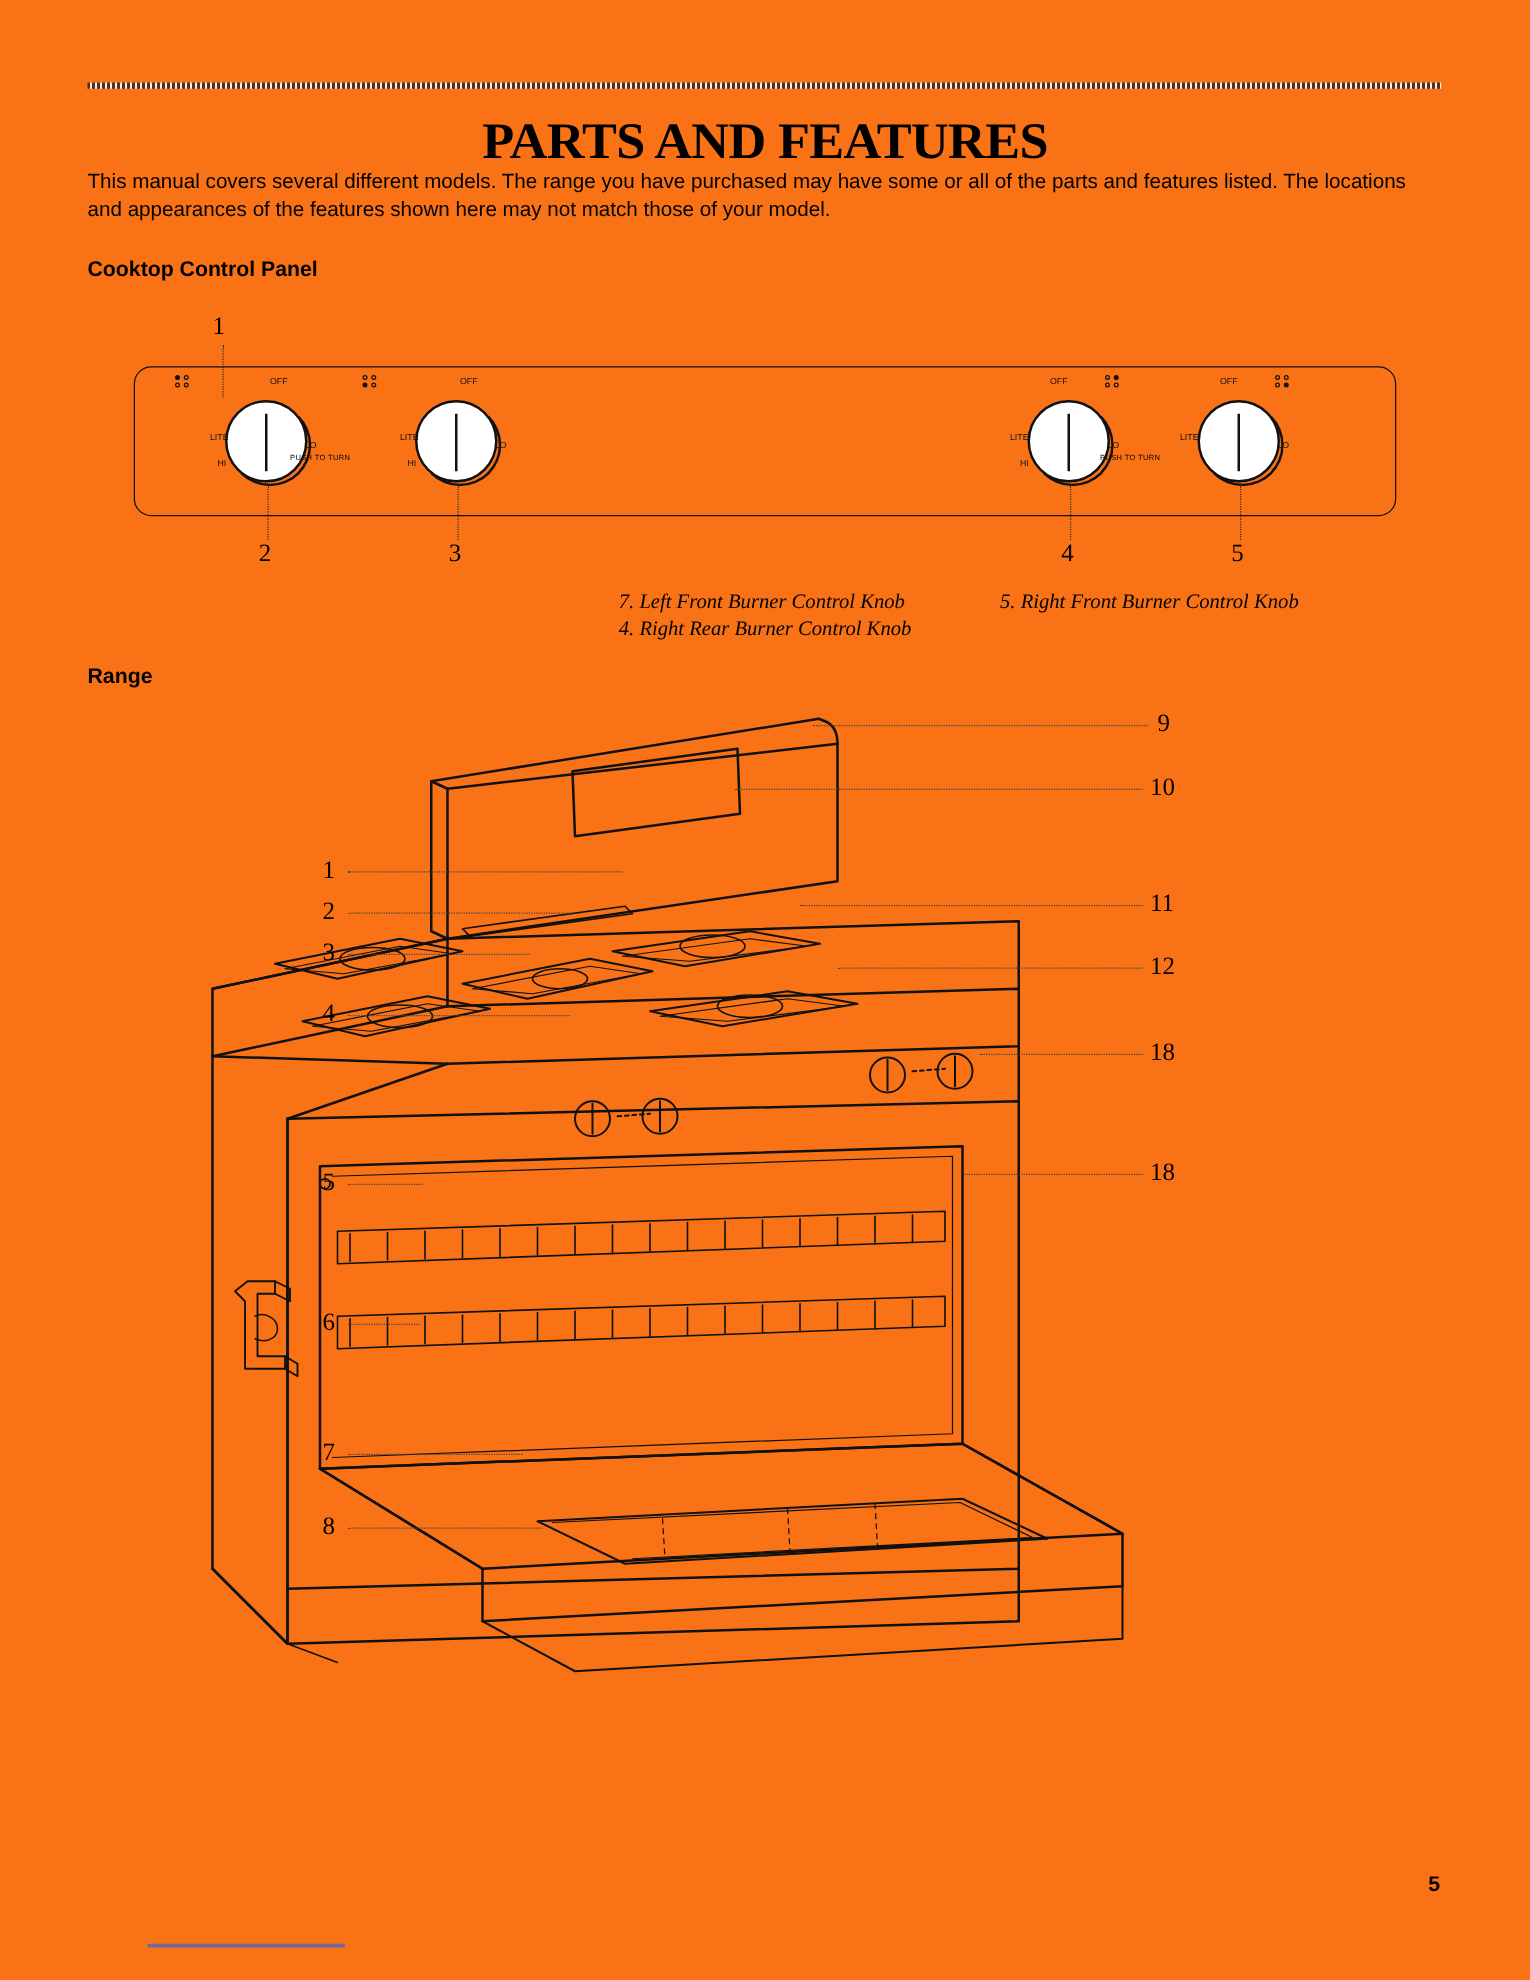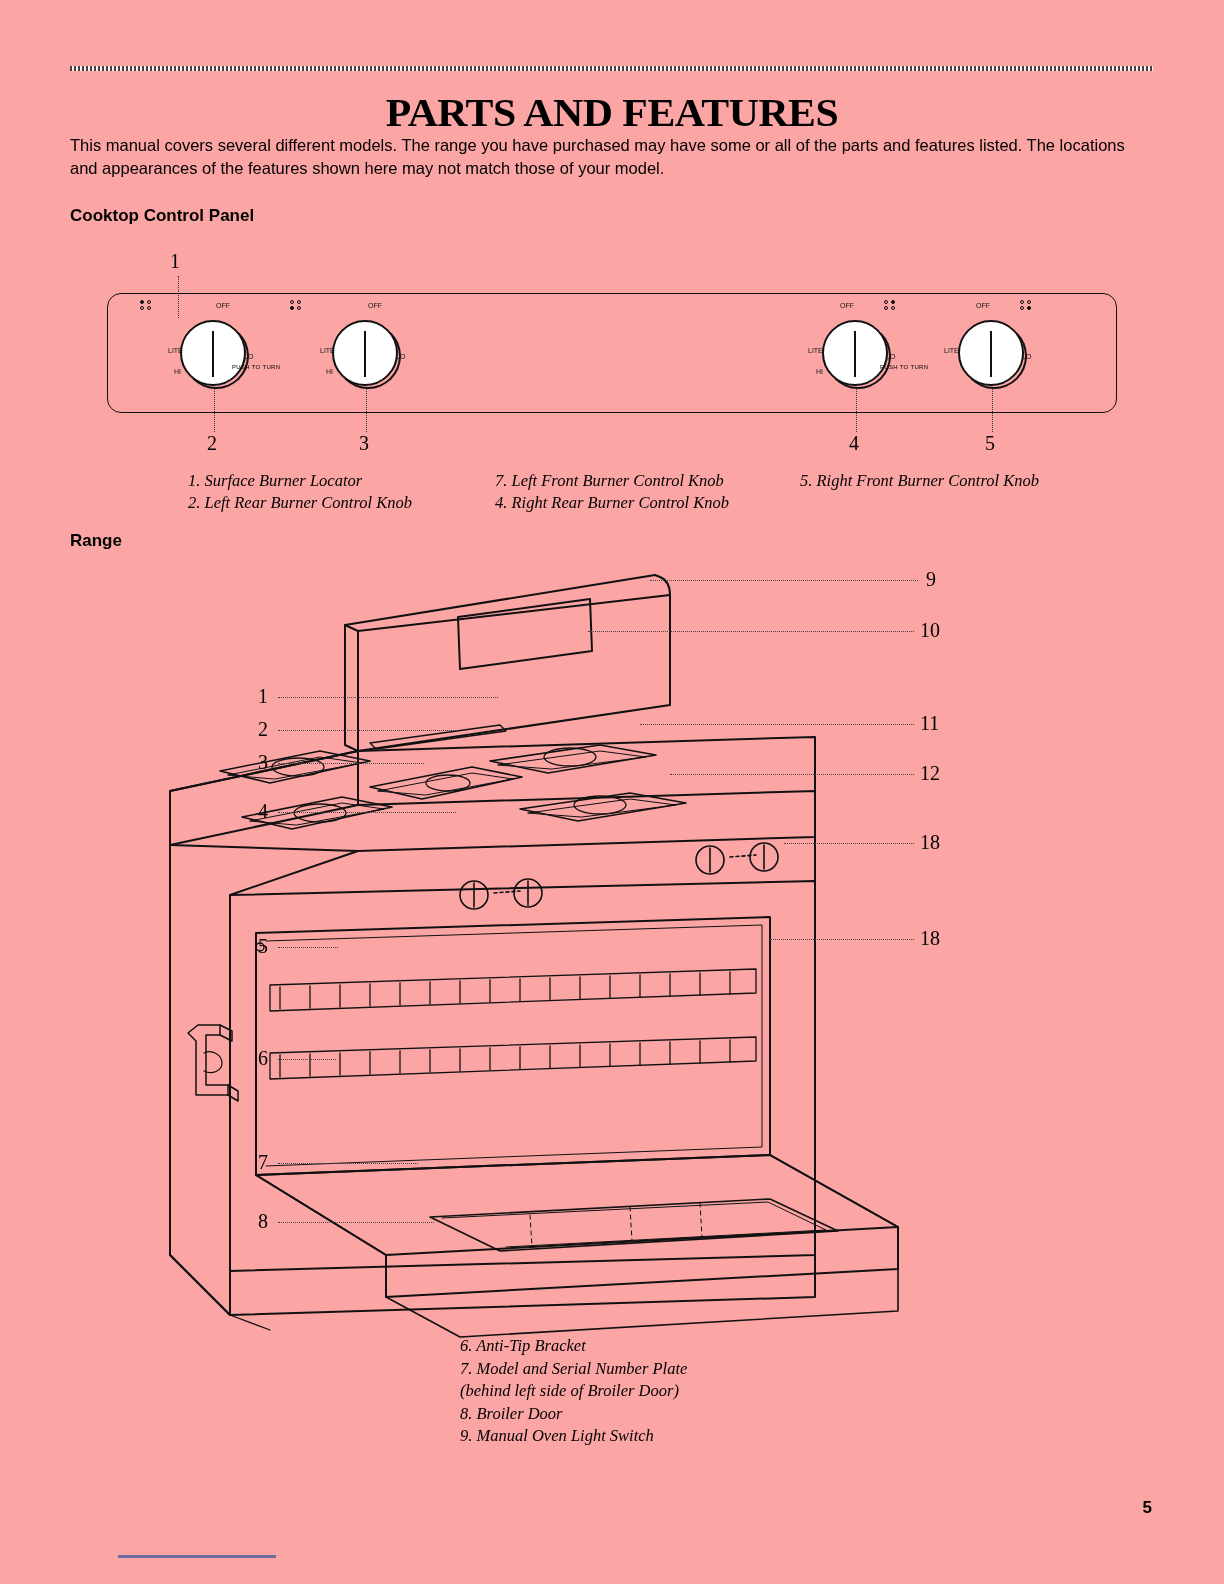--- a/index.html
+++ b/index.html
@@ -9,21 +9,21 @@
   }
   body {
     font-family: "Liberation Sans", sans-serif;
     color: #000;
   }
   .page {
     position: relative;
     width: 1224px;
     height: 1584px;
     margin: 0 auto;
-    background: #fca5a5;
+    background: #f97316;
     overflow: hidden;
   }
   
   .top-rule {
     position: absolute;
     left: 70px;
     top: 66px;
     width: 1083px;
     height: 5px;
     background: repeating-linear-gradient(
@@ -289,22 +289,20 @@
     <div class="leader-v" style="left:296px; top:138px; height:44px;"></div>
     <div class="callout-num" style="left:289px; top:182px;">3</div>
 
     <div class="leader-v" style="left:786px; top:138px; height:44px;"></div>
     <div class="callout-num" style="left:779px; top:182px;">4</div>
 
     <div class="leader-v" style="left:922px; top:138px; height:44px;"></div>
     <div class="callout-num" style="left:915px; top:182px;">5</div>
   </div>
 
-  <div class="legend" style="left:188px; top:470px; width:300px;">1. Surface Burner Locator
-2. Left Rear Burner Control Knob</div>
   <div class="legend" style="left:495px; top:470px; width:300px;">7. Left Front Burner Control Knob
 4. Right Rear Burner Control Knob</div>
   <div class="legend" style="left:800px; top:470px; width:300px;">5. Right Front Burner Control Knob</div>
 
   <div class="section-head" id="range-head">Range</div>
 
   <div class="range-wrap">
 
     <svg width="1085" height="785" viewBox="0 0 1085 785">
       <g fill="none" stroke="#111" stroke-width="2" stroke-linejoin="round" stroke-linecap="round">
@@ -468,21 +466,16 @@
     <div class="rnum" style="left:850px; top:207px;">12</div>
     <div class="leader-h" style="left:600px; top:219px; width:244px;"></div>
 
     <div class="rnum" style="left:850px; top:276px;">18</div>
     <div class="leader-h" style="left:714px; top:288px; width:130px;"></div>
 
     <div class="rnum" style="left:850px; top:372px;">18</div>
     <div class="leader-h" style="left:700px; top:384px; width:144px;"></div>
   </div>
 
-  <div class="legcol" style="left:460px; top:1335px; width:310px;">6. Anti-Tip Bracket
-7. Model and Serial Number Plate
-    (behind left side of Broiler Door)
-8. Broiler Door
-9. Manual Oven Light Switch</div>
 
   <div class="page-num">5</div>
   <div class="bottom-mark"></div>
 </div>
 
 </body></html>

